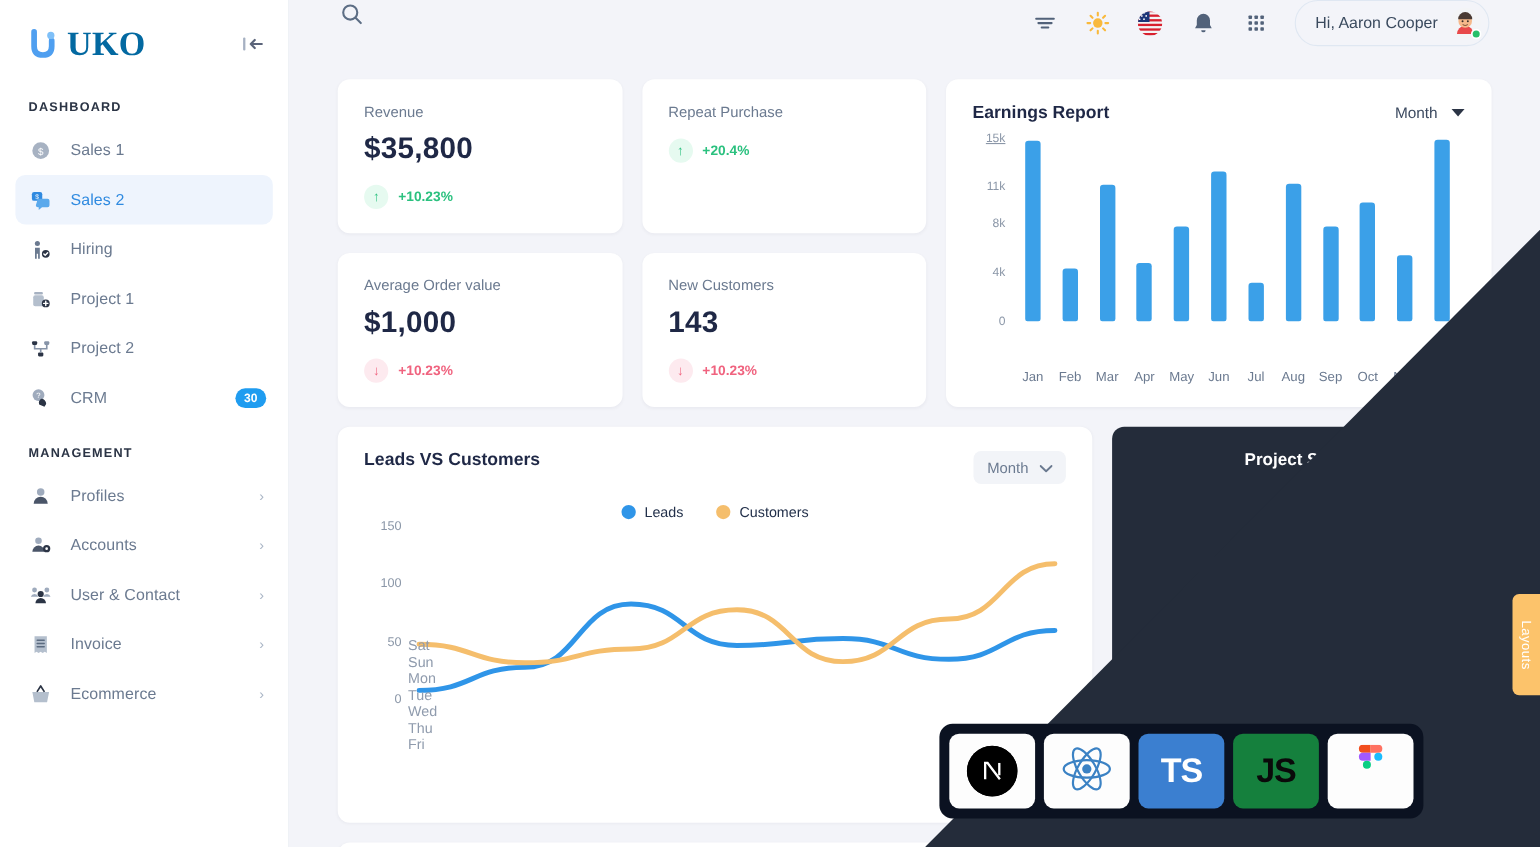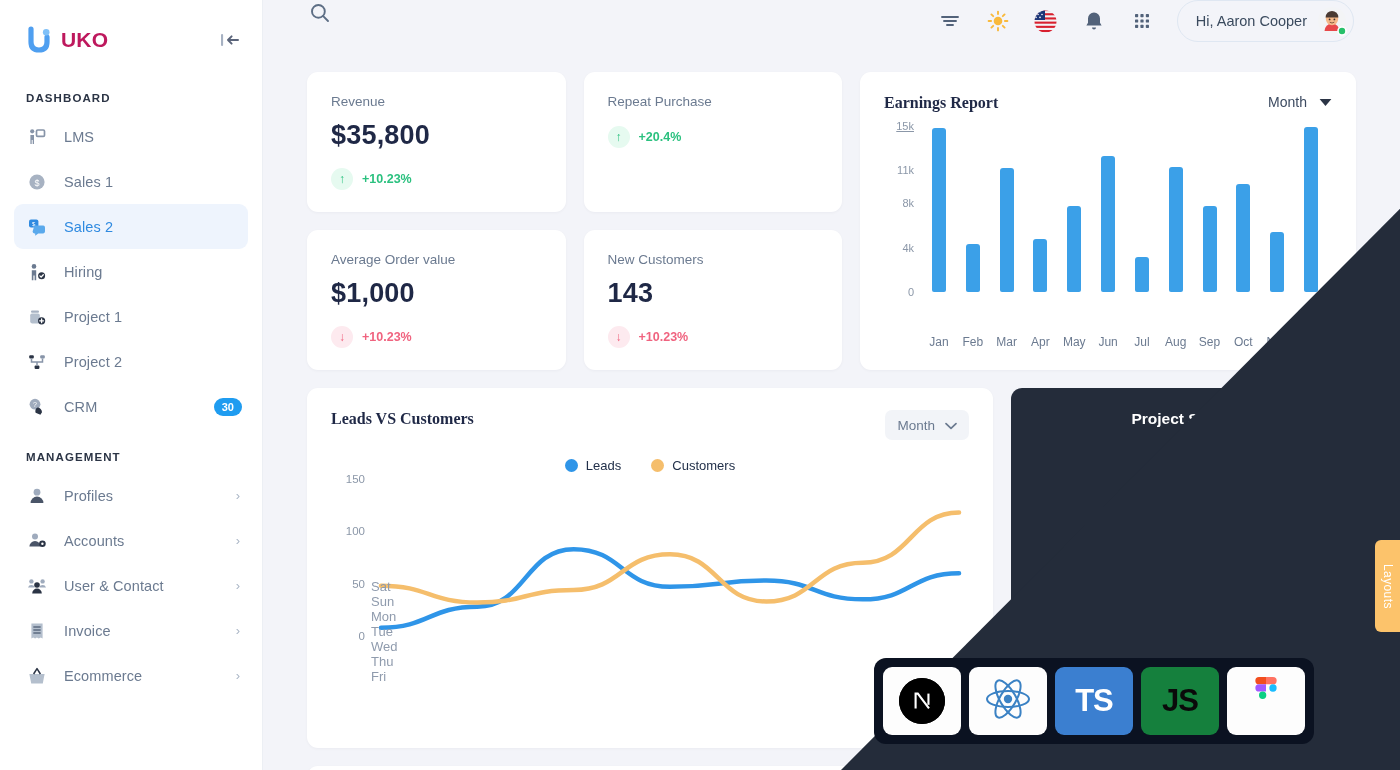--- a/index.html
+++ b/index.html
@@ -17,21 +17,21 @@
     width: 263px; height: 770px; background: #ffffff;
     border-right: 1px solid #eceff4;
     flex: 0 0 263px; position: relative; overflow: hidden;
   }
   .brand-row {
     height: 80px; display: flex; align-items: center;
     padding: 0 20px 0 26px; justify-content: space-between;
   }
   .brand { display: flex; align-items: center; gap: 9px; }
   .brand-logo { width: 26px; height: 28px; position: relative; }
-  .brand-name { font-size: 21px; font-weight: 700; color: #be185d; letter-spacing: .2px; }
+  .brand-name { font-size: 31px; font-weight: 700; color: #0369a1; letter-spacing: .2px; font-family: Liberation Serif, serif; }
   .collapse-btn { display: flex; align-items: center; gap: 1px; cursor: pointer; opacity:.85;}
 
   .nav-section-label {
     font-size: 11.5px; font-weight: 700; color: #2b3445;
     letter-spacing: 1.1px; padding: 0 0 0 26px; margin: 12px 0 10px;
   }
   .nav-item {
     height: 45px; margin: 0 14px; padding-left: 12px;
     display: flex; align-items: center; gap: 16px;
     border-radius: 9px; cursor: pointer; position: relative;
@@ -87,21 +87,21 @@
   .delta-text { font-size: 12.5px; font-weight: 600; }
   .delta-text.up { color: #2bc17f; }
   .delta-text.down { color: #f0637f; }
 
   .earnings-card {
     background: #fff; border-radius: 11px; flex: 1;
     padding: 22px 24px 12px; position: relative;
     box-shadow: 0 1px 3px rgba(16,24,40,.04);
   }
   .card-head { display: flex; align-items: flex-start; justify-content: space-between; }
-  .card-title { font-size: 16px; font-weight: 600; color: #1f2846; font-family: Liberation Serif, serif; }
+  .card-title { font-size: 16px; font-weight: 600; color: #1f2846; }
   .month-plain { display: flex; align-items: center; gap: 12px; font-size: 14px; color: #3c4a60; cursor: pointer; }
   .bars-wrap { display: flex; height: 200px; margin-top: 14px; }
   .y-axis { width: 34px; position: relative; height: 166px; }
   .y-tick { position: absolute; right: 4px; font-size: 11px; color: #8b97a8; transform: translateY(-50%); }
   .bars { flex: 1; display: flex; align-items: flex-end; justify-content: space-between; height: 166px; padding: 0 4px; }
   .bar-col { display: flex; flex-direction: column; align-items: center; width: 100%; height: 100%; justify-content: flex-end; }
   .bar { width: 14px; background: #3ba0e8; border-radius: 3px 3px 2px 2px; }
   .x-axis { display: flex; justify-content: space-between; padding: 9px 4px 0 4px; margin-left: 34px; }
   .x-tick { font-size: 12px; color: #6b7a90; flex: 1; text-align: center; }
 
@@ -146,21 +146,21 @@
   
   .diag-overlay {
     position: absolute; inset: 0; pointer-events: none; z-index: 40;
     background: #242c3a;
     clip-path: polygon(1345px 0, 1400px 0, 1400px 770px, 578px 770px);
     mix-blend-mode: normal;
   }
 
   
   .logo-strip {
-    position: absolute; left: 874px; top: 658px; z-index: 60;
+    position: absolute; left: 854px; top: 658px; z-index: 60;
     background: #0b1221; border-radius: 12px;
     padding: 9px; display: flex; gap: 8px;
   }
   .logo-tile {
     width: 78px; height: 68px; border-radius: 9px;
     display: flex; align-items: center; justify-content: center;
   }
   .tile-white { background: #fdfdfd; }
   .tile-ts { background: #3b7fd0; color: #fff; font-size: 31px; font-weight: 700; letter-spacing: -1px; }
   .tile-js { background: #15803d; color: #0a0a0a; font-size: 31px; font-weight: 700; letter-spacing: -1px; }
@@ -200,30 +200,20 @@
       <span class="collapse-btn">
         <svg width="24" height="20" viewBox="0 0 24 20">
           <rect x="3" y="4" width="2.1" height="12" rx="1" fill="#97a4b8"></rect>
           <path d="M20 10 H10 M13.6 6.4 L10 10 L13.6 13.6" stroke="#3e4a63" stroke-width="2" fill="none" stroke-linecap="round" stroke-linejoin="round"></path>
         </svg>
       </span>
     </div>
 
     <div class="nav-section-label">DASHBOARD</div>
 
-    <div class="nav-item">
-      <span class="nav-ico">
-        <svg width="20" height="20" viewBox="0 0 20 20">
-          <circle cx="5.2" cy="4.3" r="2.1" fill="#8794a8"></circle>
-          <path d="M3.4 8 h3.6 v9 h-1.3 v-4 h-1 v4 h-1.3z" fill="#8794a8"></path>
-          <rect x="9.5" y="3" width="8" height="6.4" rx="1.2" fill="none" stroke="#8794a8" stroke-width="1.7"></rect>
-        </svg>
-      </span>
-      <span class="nav-label">LMS</span>
-    </div>
 
     <div class="nav-item">
       <span class="nav-ico">
         <svg width="20" height="20" viewBox="0 0 20 20">
           <circle cx="10" cy="10" r="7.6" fill="#a7b2c2"></circle>
           <text x="10" y="13.6" text-anchor="middle" font-size="9" fill="#fff" font-family="Liberation Sans, sans-serif">$</text>
         </svg>
       </span>
       <span class="nav-label">Sales 1</span>
     </div>

